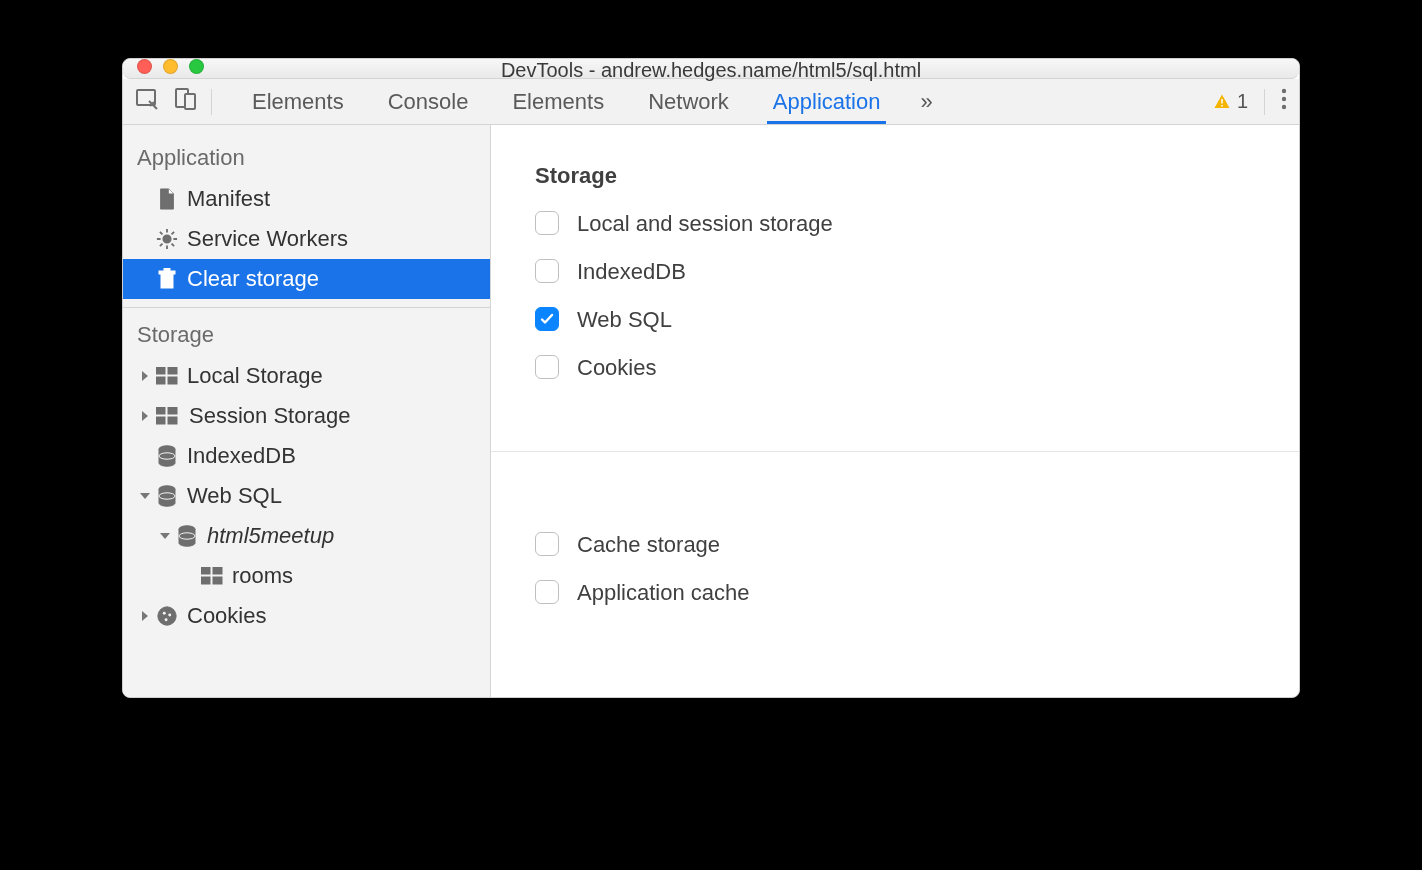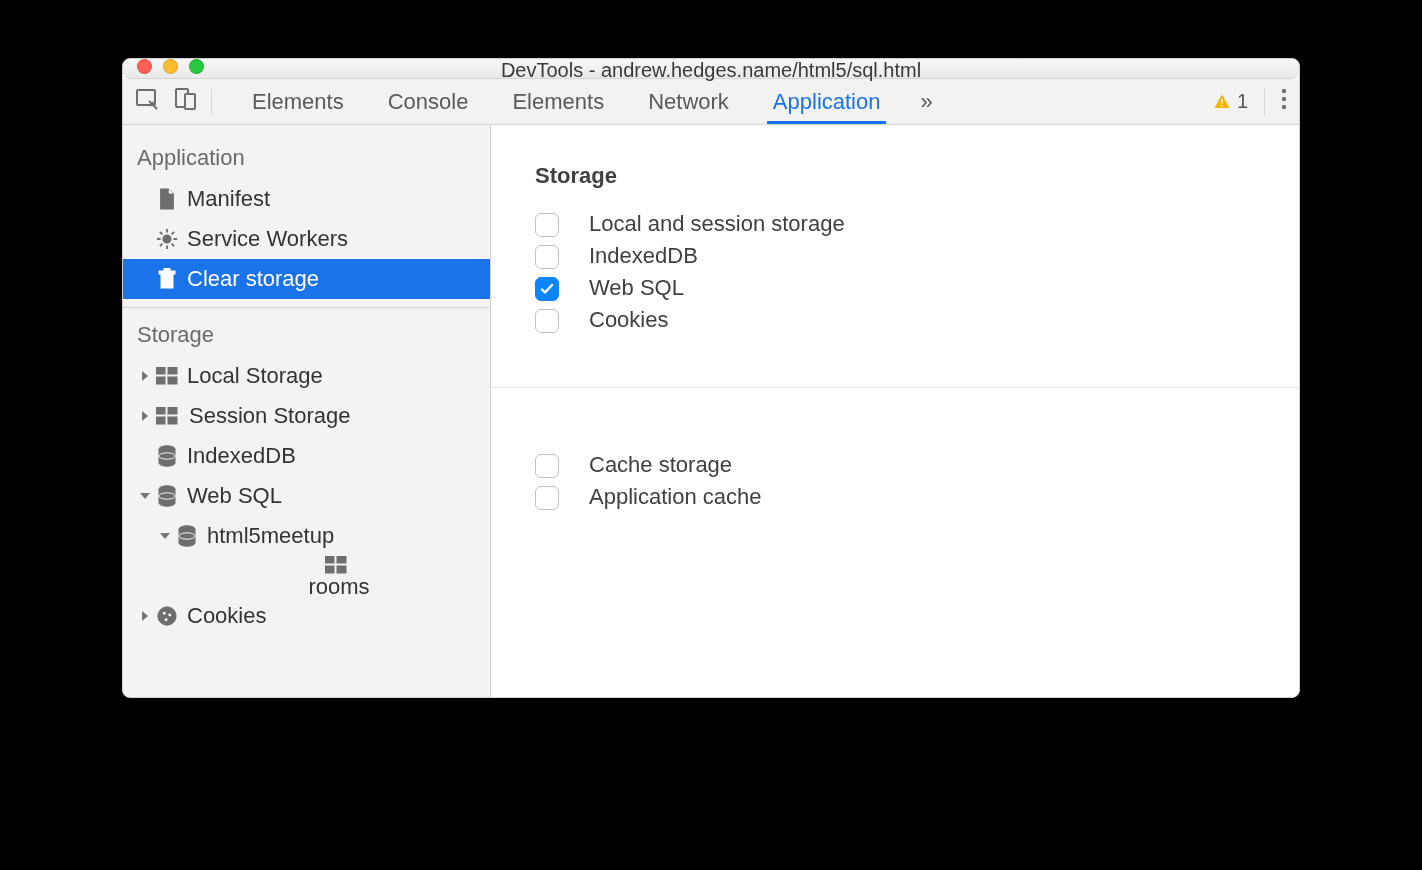--- a/index.html
+++ b/index.html
@@ -89,30 +89,30 @@
     padding-left:14px;
     font-size:22px;
     color:var(--text);
     cursor:default;
   }
   .tree-item.selected { background:var(--selection); color:#fff; }
   .tree-item .arrow { width:16px; display:flex; justify-content:center; color:#777; font-size:13px;}
   .tree-item.selected .arrow{ color:#fff; }
   .tree-item .icon { width:28px; display:flex; justify-content:center; }
   .tree-item.depth2 { padding-left:14px; }
-  .tree-item.depth3 { padding-left:34px; }
-  .tree-item.depth4 { padding-left:59px;flex-direction:column; }
+  .tree-item.depth3 { padding-left:34px;font-style:italic; }
+  .tree-item.depth4 { padding-left:59px; }
   .tree-item.no-arrow .arrow { visibility:hidden; }
   .side-divider { height:1px; background:var(--chrome-border); margin:8px 0; }
 
   
   .main { flex:1; overflow:auto; }
   .panel { padding:38px 44px 28px; }
   .panel h3 { margin:0 0 22px; font-size:22px; font-weight:700; color:#404040; }
-  .check-row { display:flex; align-items:flex-end; gap:30px; font-size:22px; color:#404040; margin:6px 0; }
+  .check-row { display:flex; align-items:flex-start; gap:18px; font-size:22px; color:#404040; margin:22px 0; }
   .checkbox {
     width:24px; height:24px;
     border-radius:6px;
     border:1.5px solid #bfbfbf;
     background:#fff;
     display:flex; align-items:center; justify-content:center;
   }
   .checkbox.checked {
     background:var(--check-blue);
     border-color:var(--check-blue);

